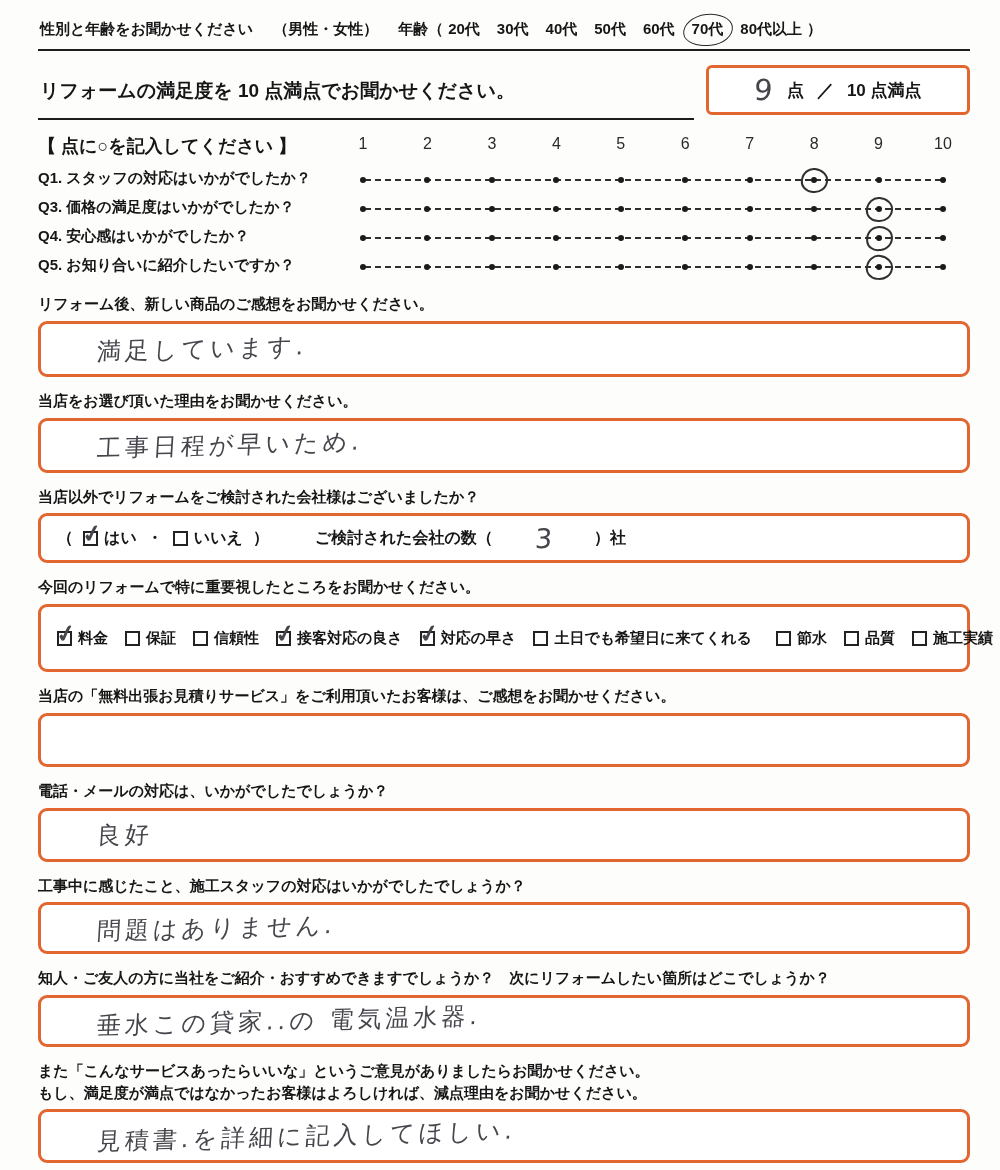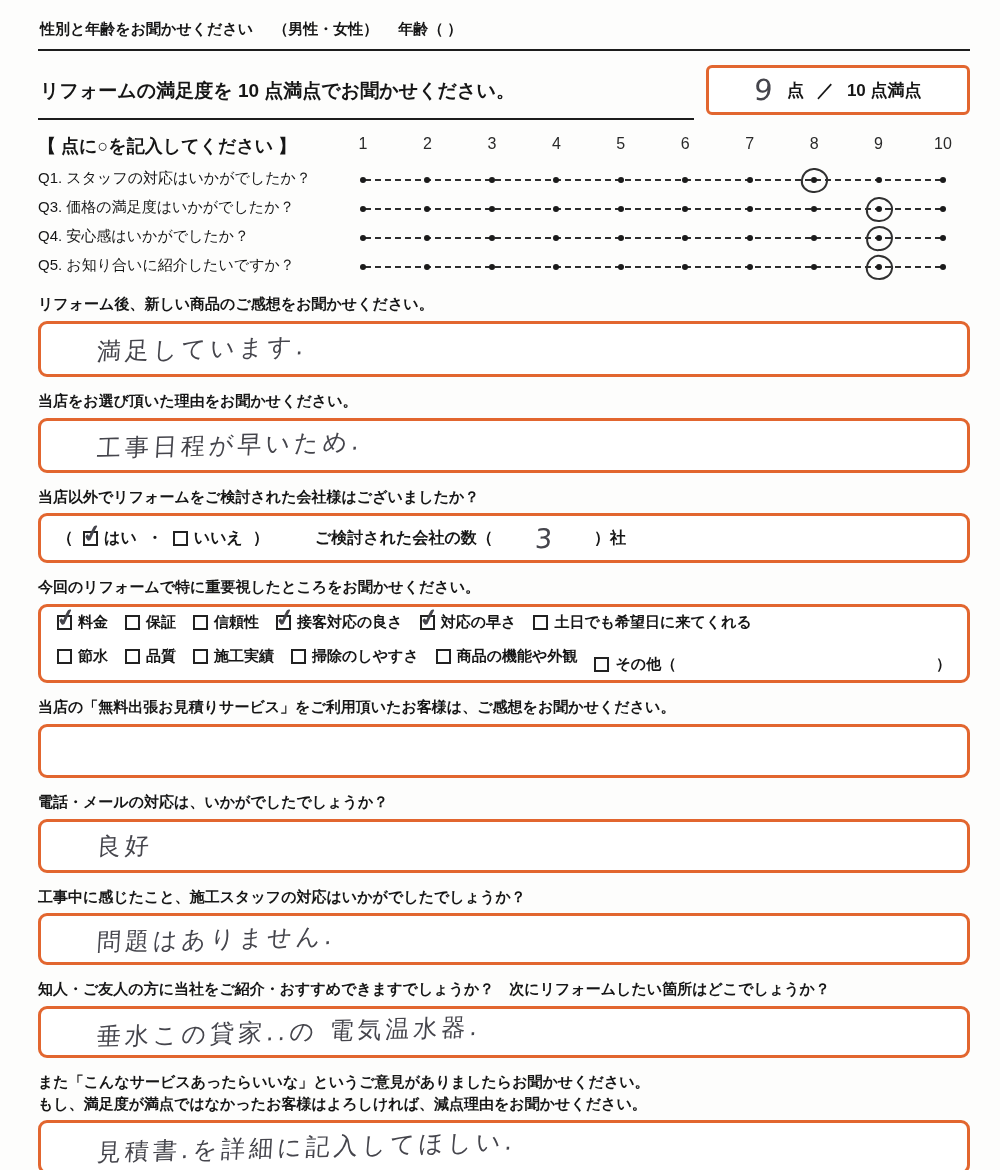--- a/index.html
+++ b/index.html
@@ -51,21 +51,21 @@
   .rating-head, .rating-row { display:grid; grid-template-columns:325px 1fr; align-items:center; }
   .rating-head { height:24px; margin-bottom:6px; }
   .instruction { font-weight:bold; font-size:18px; }
   .scale-area { position:relative; height:100%; margin-right:27px; }
   .rating-head .scale-area { height:24px; }
   .scale-num {
     position:absolute; top:1px; transform:translateX(-50%);
     font-size:16px; color:#2a2a2a;
   }
   .rating-row { height:29px; }
-  .q-label { font-weight:normal; font-size:15px; }
+  .q-label { font-weight:bold; font-size:15px; }
   .dotline {
     position:absolute; left:2px; right:2px; top:50%;
     border-top:2px dashed #2e2e2e;
   }
   .dot {
     position:absolute; top:50%; width:6px; height:6px; margin:-2px 0 0 -3px;
     background:#1b1b1b; border-radius:50%;
   }
   .mark-circle {
     position:absolute; top:50%; width:27px; height:25px; margin:-11px 0 0 -13px;
@@ -89,39 +89,48 @@
     position:relative; margin-right:5px; vertical-align:-2px; background:#fff; flex:none;
   }
   .cbx.checked::after {
     content:'✓'; position:absolute; left:-3px; top:-13px;
     font-size:24px; color:#45454c; transform:rotate(-10deg);
   }
   .comp-count-label { margin-left:36px; }
   .count-value { font-size:27px; margin:0 32px; }
 
   
-  .chk-rows { width:100%; display:flex; flex-direction:column; gap:7px; padding:2px 0; }
+  .chk-rows { width:100%; display:flex; flex-direction:row; gap:7px; padding:2px 0; }
   .chk-row { display:flex; align-items:center; font-weight:bold; font-size:15px; }
   .chk-item { display:inline-flex; align-items:center; margin-right:17px; white-space:nowrap; }
   .chk-item .cbx { margin-right:6px; }
   .chk-item.has-suffix { flex:1; margin-right:0;margin-top:16px; }
   .flex-sp { flex:1; }
 
   .two-line { margin-bottom:5px; }
 </style>
 </head>
 <body>
 
 <div class="page">
 
   <div class="profile-row">
     <span>性別と年齢をお聞かせください</span>
     <span>（男性・女性）</span>
     <span class="age-group">
       <span>年齢（</span>
+      <span class="age-opts">
+          <span class="age-opt">20代</span>
+          <span class="age-opt">30代</span>
+          <span class="age-opt">40代</span>
+          <span class="age-opt">50代</span>
+          <span class="age-opt">60代</span>
+          <span class="age-opt circled">70代</span>
+          <span class="age-opt">80代以上</span>
+        </span>
       <span>）</span>
     </span>
   </div>
 
   <div class="score-row">
     <div class="score-question">リフォームの満足度を 10 点満点でお聞かせください。</div>
     <div class="score-box">
       <span class="hand score-value">9</span>
       <span>点</span>
       <span>／</span>

